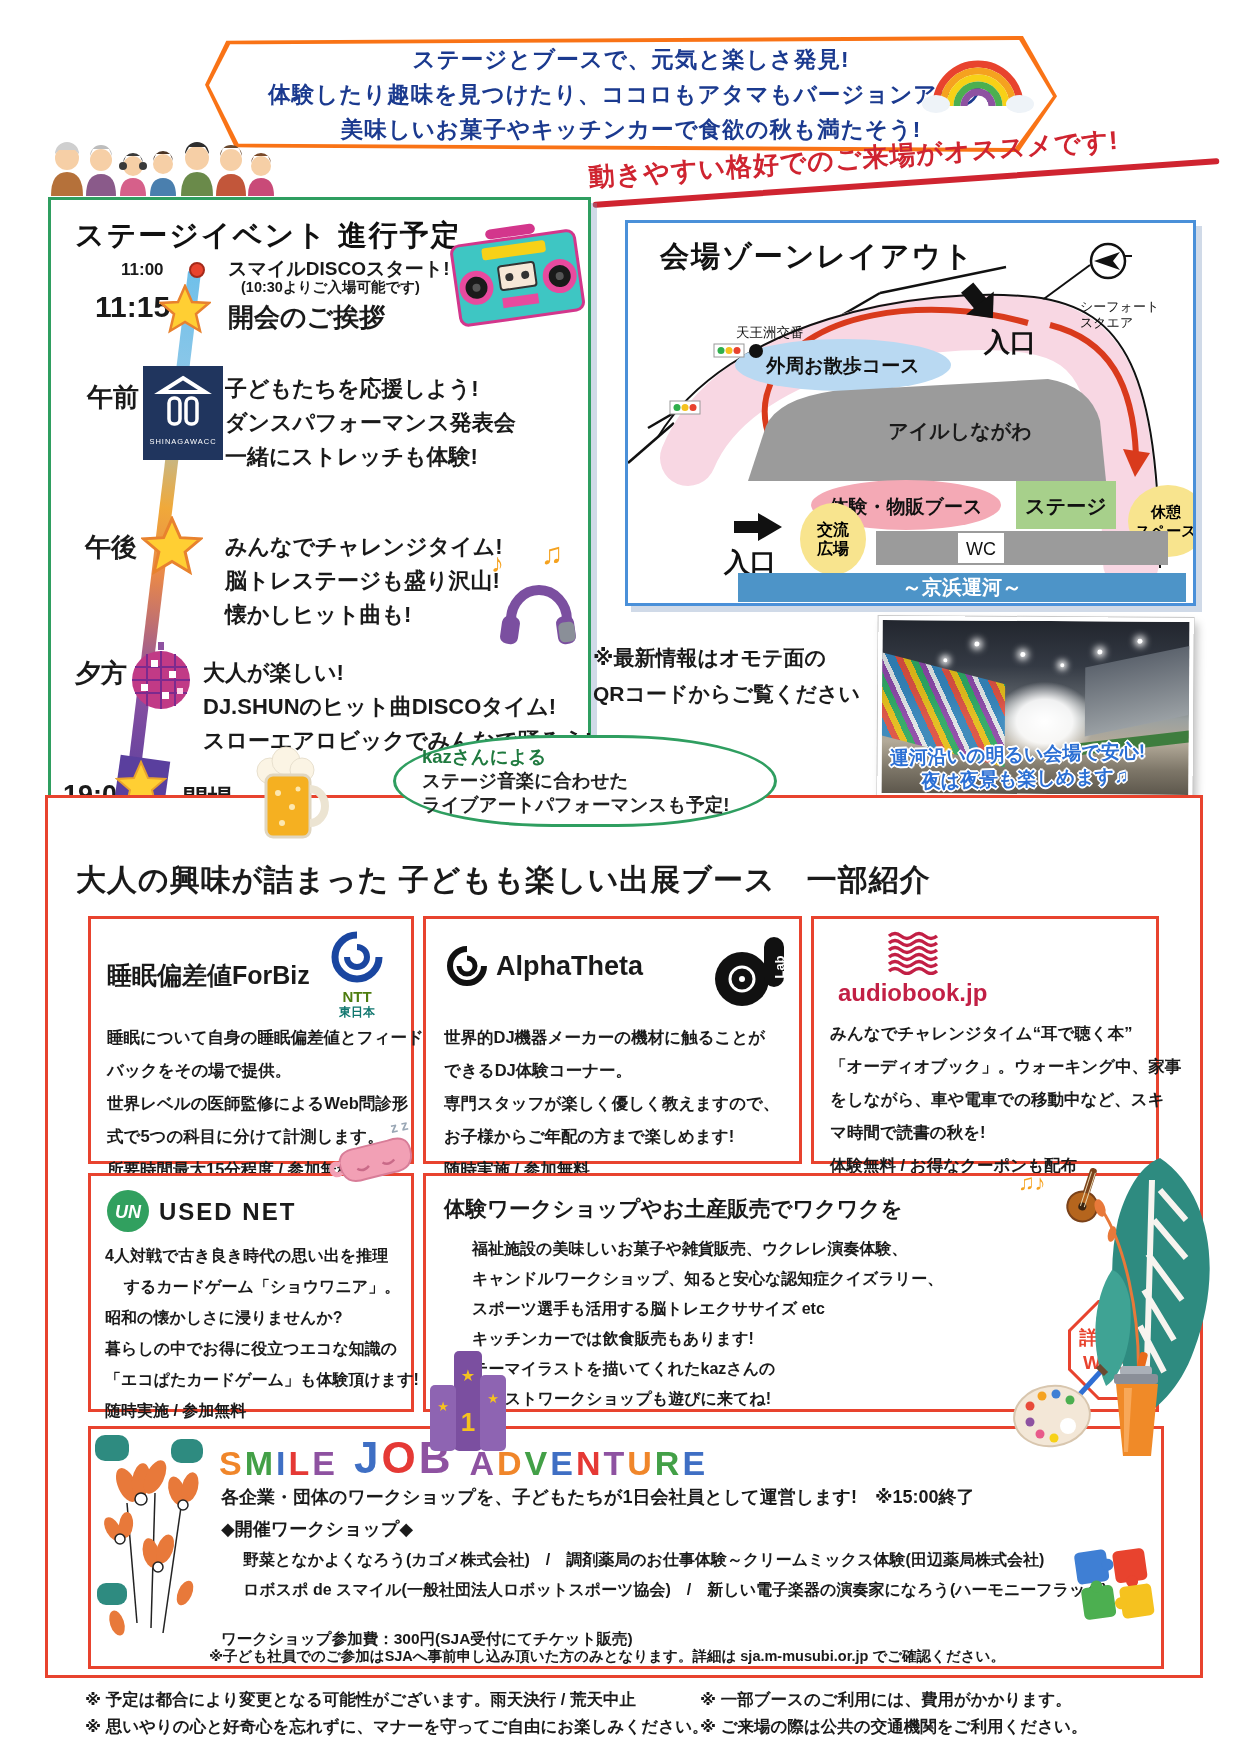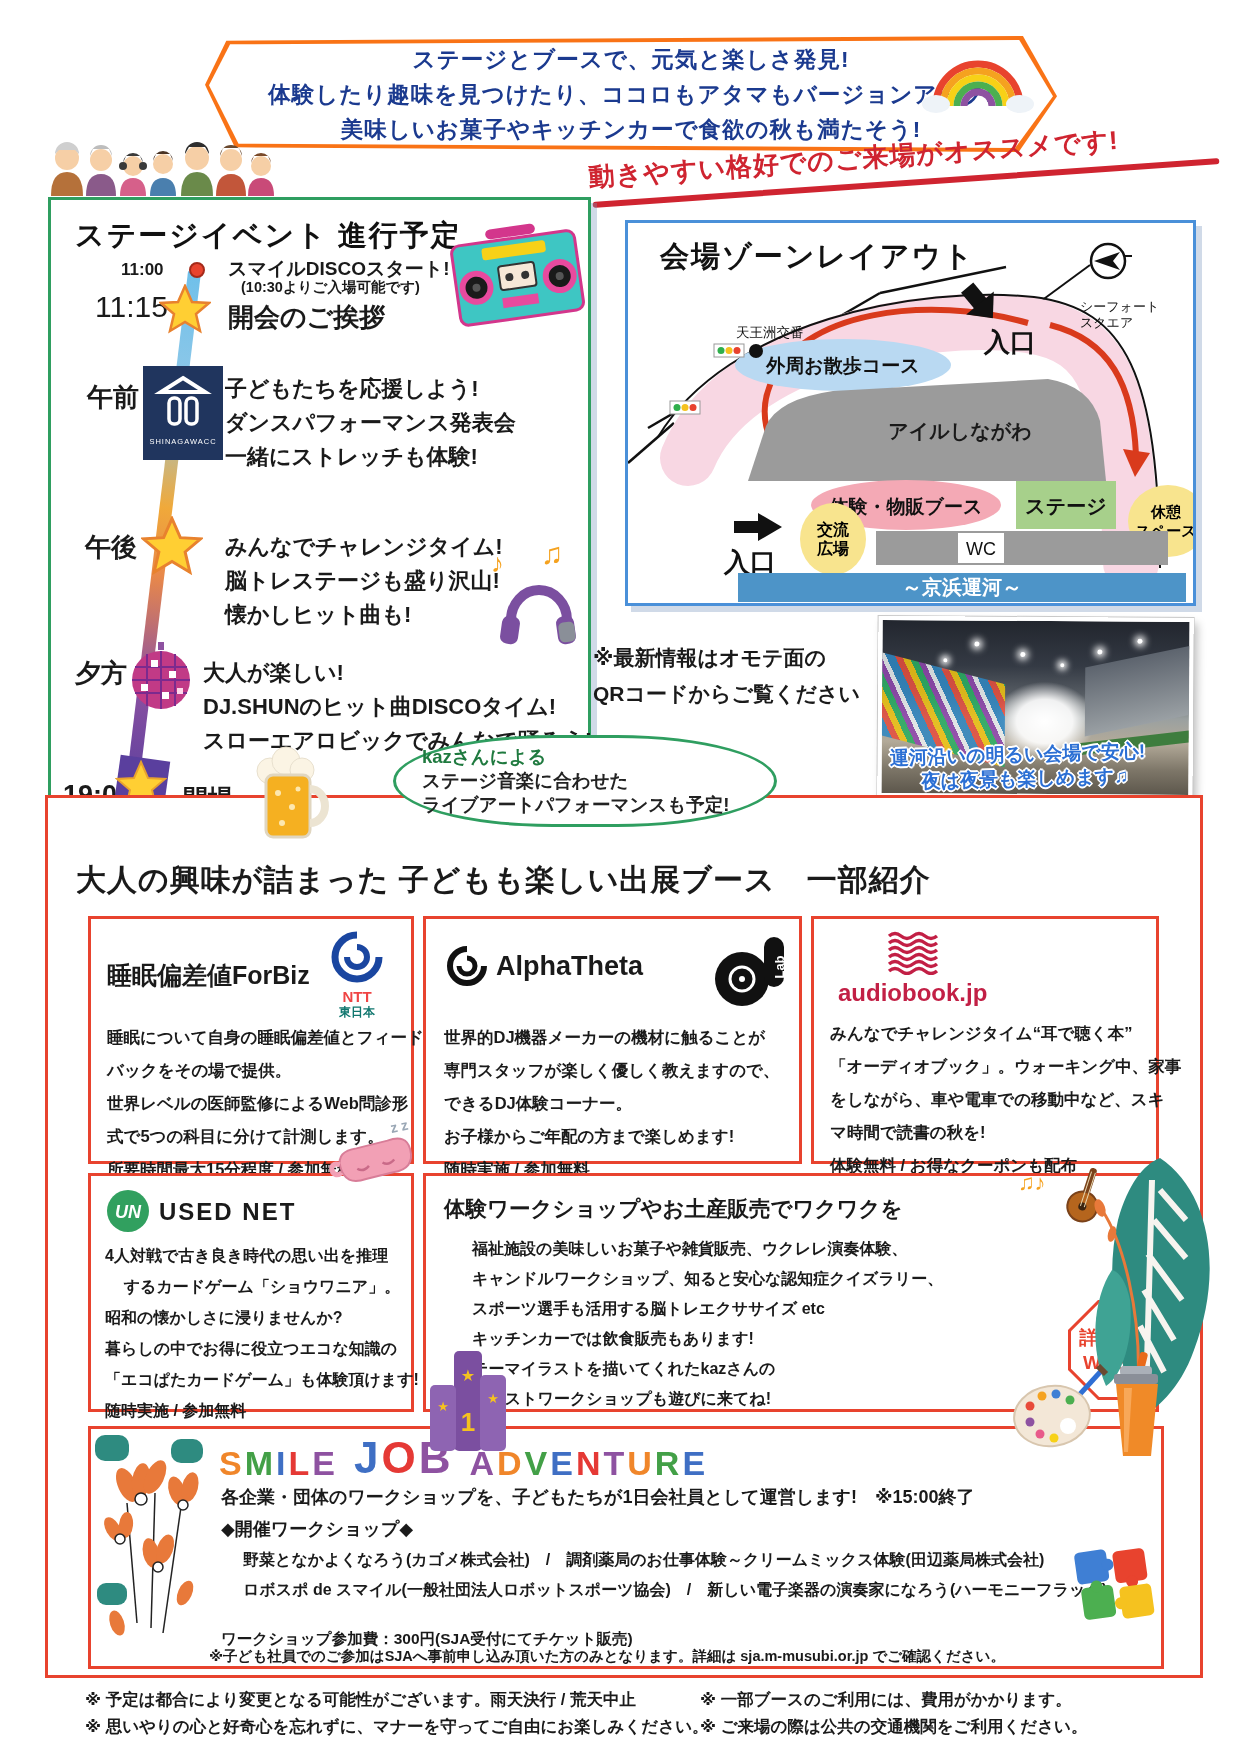--- a/index.html
+++ b/index.html
@@ -151,21 +151,21 @@
       <rect x="48" y="72" width="36" height="10" fill="#e84a9e"></rect>
     </svg>
 
     <div class="abs" id="timeline-stripe"></div>
 
     <div class="abs" style="left:70px;top:60px;font-size:17px;font-weight:600;">11:00</div>
     <div class="abs" style="left:138px;top:62px;width:12px;height:12px;border-radius:50%;background:#e8432e;border:2px solid #a52a1a;"></div>
     <div class="abs" style="left:177px;top:56px;font-size:19px;font-weight:600;">スマイルDISCOスタート!</div>
     <div class="abs" style="left:190px;top:78px;font-size:14.5px;font-weight:600;">(10:30よりご入場可能です)</div>
 
-    <div class="abs" style="left:44px;top:90px;font-size:30px;font-weight:400;">11:15</div>
+    <div class="abs" style="left:44px;top:90px;font-size:30px;font-weight:700;">11:15</div>
     <svg class="abs" style="left:108px;top:84px;" width="52" height="50" viewBox="0 0 52 50">
       <polygon points="26,2 33,18 50,19 37,30 41,47 26,38 11,47 15,30 2,19 19,18" fill="#ffcf33" stroke="#e8822e" stroke-width="2.5"></polygon>
     </svg>
     <div class="abs" style="left:177px;top:100px;font-size:26px;font-weight:600;">開会のご挨拶</div>
 
     <div class="abs" style="left:36px;top:180px;font-size:26px;font-weight:600;">午前</div>
     <div class="abs" style="left:92px;top:166px;width:80px;height:94px;background:#20355e;">
       <svg width="80" height="94" viewBox="0 0 80 94">
         <path d="M40,12 L62,26 H18 Z" fill="none" stroke="#fff" stroke-width="4"></path>
         <rect x="26" y="32" width="11" height="26" rx="5" fill="none" stroke="#fff" stroke-width="3.5"></rect>
@@ -348,21 +348,21 @@
   <div class="abs" id="booth-panel">
     <div class="abs" id="booth-title" style="left:28px;top:62px;">大人の興味が詰まった 子どもも楽しい出展ブース　一部紹介</div>
 
     <div class="card" style="left:40px;top:118px;width:320px;height:242px;">
       <div class="abs brand-name" style="left:16px;top:40px;font-size:25px;">睡眠偏差値ForBiz</div>
       <div class="abs" style="left:232px;top:10px;width:68px;text-align:center;">
         <svg width="56" height="56" viewBox="0 0 56 56">
           <path d="M28,6 A22,22 0 1 0 50,28" stroke="#1a46a0" stroke-width="7" fill="none"></path>
           <path d="M28,18 A10,10 0 1 1 18,28" stroke="#1a46a0" stroke-width="6" fill="none"></path>
         </svg>
-        <div style="color:#ef4444;font-weight:900;font-size:15px;line-height:15px;">NTT</div>
+        <div style="color:#4d7c0f;font-weight:900;font-size:15px;line-height:15px;">NTT</div>
         <div style="color:#0f766e;font-weight:900;font-size:12px;">東日本</div>
       </div>
       <div class="abs" style="left:16px;top:102px;">
         <div class="card-line">睡眠について自身の睡眠偏差値とフィード</div>
         <div class="card-line">バックをその場で提供。</div>
         <div class="card-line">世界レベルの医師監修によるWeb問診形</div>
         <div class="card-line">式で5つの科目に分けて計測します。</div>
         <div class="card-line">所要時間最大15分程度 / 参加無料</div>
       </div>
     </div>
@@ -383,22 +383,22 @@
       <div class="abs brand-name" style="left:70px;top:32px;font-size:27px;font-weight:600;">AlphaTheta</div>
       <svg class="abs" style="left:288px;top:14px;" width="72" height="78" viewBox="0 0 72 78">
         <circle cx="28" cy="46" r="27" fill="#111"></circle>
         <circle cx="28" cy="46" r="12" fill="none" stroke="#fff" stroke-width="3"></circle>
         <circle cx="28" cy="46" r="3" fill="#fff"></circle>
         <rect x="50" y="4" width="20" height="50" rx="10" fill="#111"></rect>
         <text x="60" y="44" font-size="13" font-weight="bold" fill="#fff" text-anchor="middle" transform="rotate(-90 60 34)">Lab</text>
       </svg>
       <div class="abs" style="left:18px;top:102px;">
         <div class="card-line">世界的DJ機器メーカーの機材に触ることが</div>
+        <div class="card-line">できるDJ体験コーナー。</div>
         <div class="card-line">専門スタッフが楽しく優しく教えますので、</div>
-        <div class="card-line">できるDJ体験コーナー。</div>
         <div class="card-line">お子様からご年配の方まで楽しめます!</div>
         <div class="card-line">随時実施 / 参加無料</div>
       </div>
     </div>
 
     <div class="card" style="left:763px;top:118px;width:342px;height:242px;">
       <svg class="abs" style="left:73px;top:12px;" width="54" height="44" viewBox="0 0 54 44">
         <path d="M2,5 Q8,0 14,5 T26,5 T38,5 T50,5" stroke="#c21f45" stroke-width="3.4" fill="none"></path>
         <path d="M2,12 Q8,7 14,12 T26,12 T38,12 T50,12" stroke="#c21f45" stroke-width="3.4" fill="none"></path>
         <path d="M2,19 Q8,14 14,19 T26,19 T38,19 T50,19" stroke="#c21f45" stroke-width="3.4" fill="none"></path>

